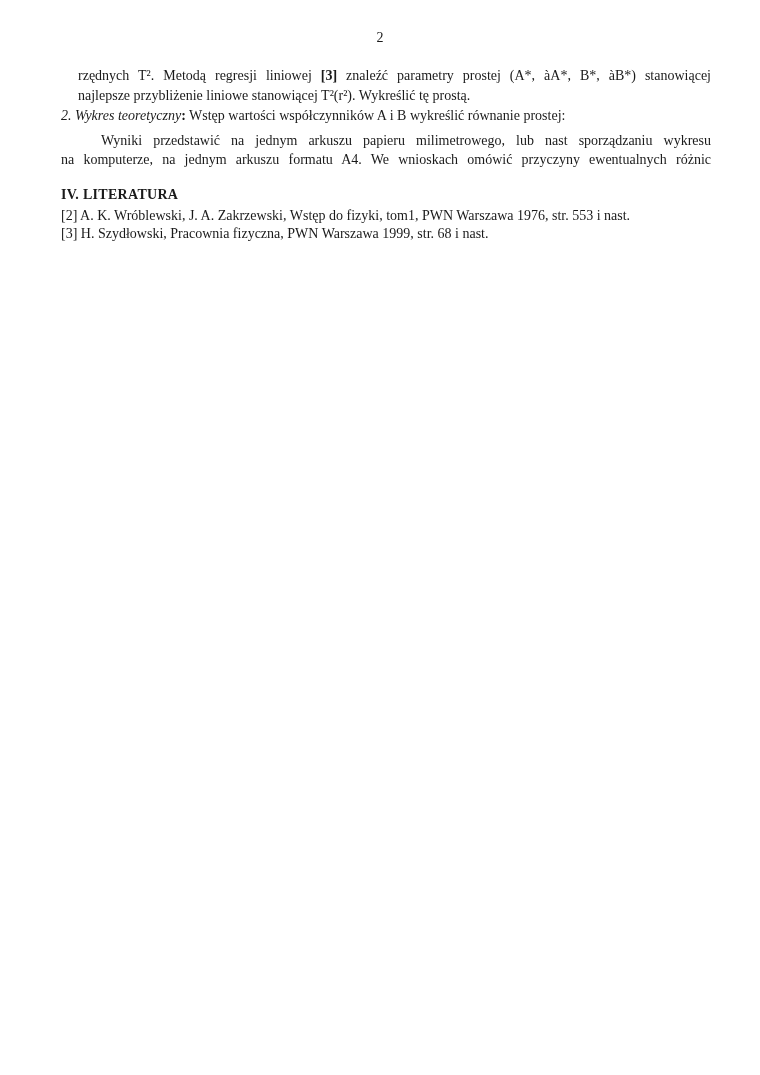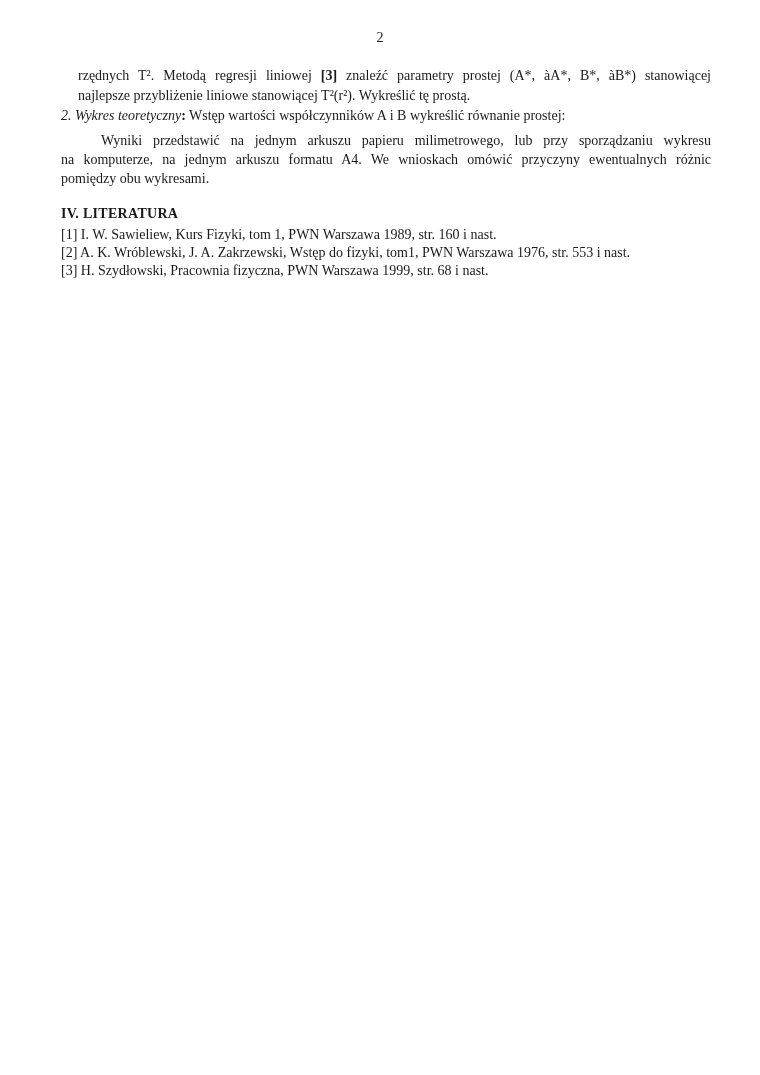--- a/index.html
+++ b/index.html
@@ -75,27 +75,25 @@
   <div class="content">
 
     <div class="line just hang"><span>rzędnych T². Metodą regresji liniowej </span><span class="bold">[3]</span><span> znaleźć parametry prostej (A*, àA*, B*, àB*) stanowiącej</span></div>
 
     <div class="line hang">najlepsze przybliżenie liniowe stanowiącej T²(r²). Wykreślić tę prostą.</div>
 
     <div class="line"><span class="italic">2. Wykres teoretyczny</span><span class="bold">:</span><span> Wstęp wartości współczynników A i B wykreślić równanie prostej:</span></div>
 
 
     <div class="para">
-      <div class="line just firstline">Wyniki przedstawić na jednym arkuszu papieru milimetrowego, lub przy sporządzaniu wykresu</div>
+      <div class="line just firstline">Wyniki przedstawić na jednym arkuszu papieru milimetrowego, lub nast sporządzaniu wykresu</div>
       <div class="line just">na komputerze, na jednym arkuszu formatu A4. We wnioskach omówić przyczyny ewentualnych różnic</div>
-      <div class="line">pomiędzy obu wykresami.</div>
     </div>
 
     <h2 class="heading">IV. LITERATURA</h2>
 
     <div class="refs">
-      <div class="ref">[1] I. W. Sawieliew, Kurs Fizyki, tom 1, PWN Warszawa 1989, str. 160 i nast.</div>
       <div class="ref">[2] A. K. Wróblewski, J. A. Zakrzewski, Wstęp do fizyki, tom1, PWN Warszawa 1976, str. 553 i nast.</div>
       <div class="ref">[3] H. Szydłowski, Pracownia fizyczna, PWN Warszawa 1999, str. 68 i nast.</div>
     </div>
 
   </div>
 </div>
 
 </body></html>

